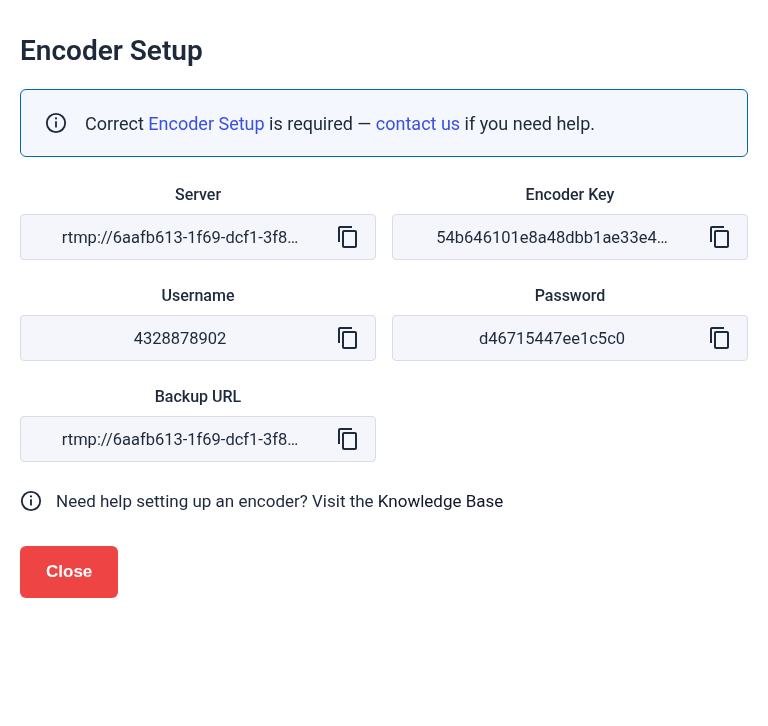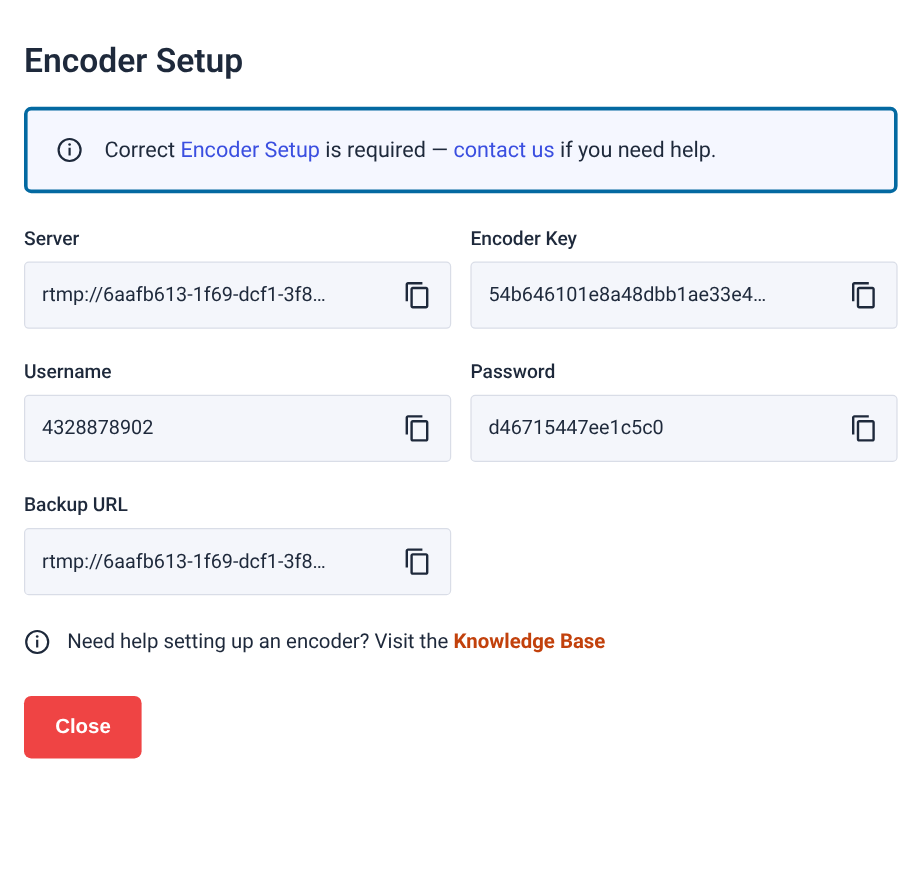--- a/index.html
+++ b/index.html
@@ -14,21 +14,21 @@
   .title {
     font-size: 28px;
     font-weight: 600;
     margin: 14px 0 22px 0;
     color: #1e293b;
   }
   .alert {
     display: flex;
     align-items: center;
     gap: 18px;
-    border: 3px solid #0369a1;
+    border: 1px solid #0369a1;
     background: #f5f7ff;
     border-radius: 6px;
     padding: 22px 24px;
     font-size: 18px;
     color: #1e293b;
     margin-bottom: 28px;
   }
   .alert .link {
     color: #3b4fe0;
     cursor: pointer;
@@ -37,37 +37,38 @@
     width: 22px;
     height: 22px;
     flex-shrink: 0;
   }
   .info-icon svg { display:block; }
   .grid {
     display: grid;
     grid-template-columns: 1fr 1fr;
     gap: 26px 16px;
     margin-bottom: 26px;
+    text-align: center;
   }
   .field-label {
     font-size: 16px;
     font-weight: 500;
     color: #1e293b;
     margin-bottom: 10px;
   }
   .field-box {
     display: flex;
     align-items: center;
     justify-content: space-between;
     border: 1px solid #d9dde7;
     background: #f4f6fb;
     border-radius: 4px;
     padding: 14px 14px;
     gap: 10px;
-    height: 56px;
+    height: 46px;
   }
   .field-value {
     font-size: 16.5px;
     color: #1e293b;
     white-space: nowrap;
     overflow: hidden;
     text-overflow: ellipsis;
     flex: 1;
   }
   .copy-btn {
@@ -82,23 +83,22 @@
   .copy-btn svg { display:block; }
   .help-row {
     display: flex;
     align-items: center;
     gap: 14px;
     font-size: 17px;
     margin: 28px 0 34px 0;
     color: #1e293b;
   }
   .help-row .link {
-    color: #c2410c;
-    cursor: pointer;
-    font-weight: bold;
+    color: #0f172a;
+    cursor: pointer;
   }
   .close-btn {
     background: #ef4444;
     color: #fff;
     font-size: 17px;
     font-weight: 600;
     border: none;
     border-radius: 6px;
     padding: 16px 26px;
     cursor: pointer;

